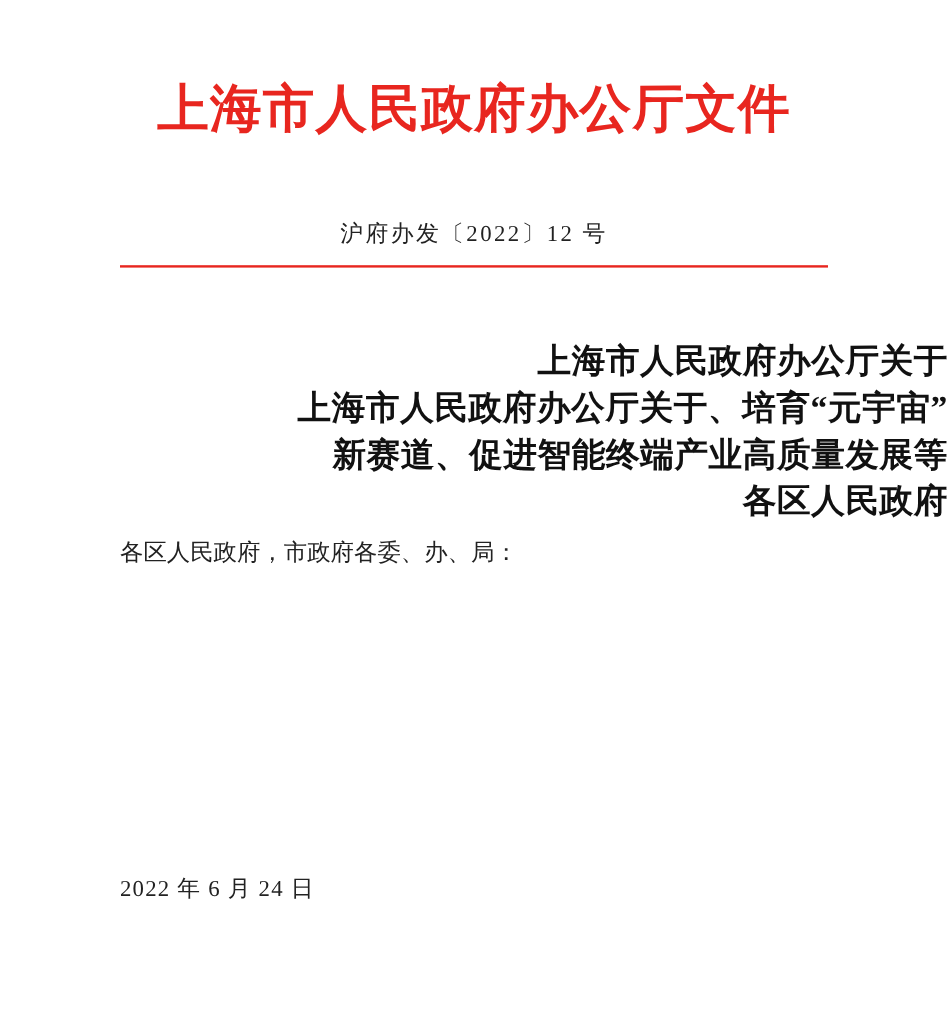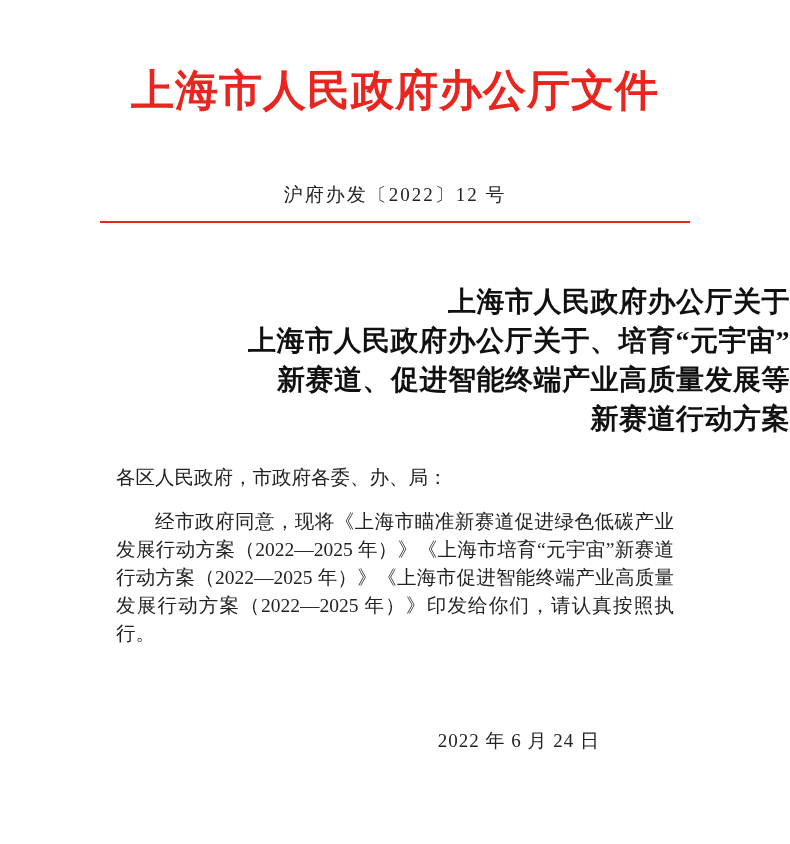--- a/index.html
+++ b/index.html
@@ -75,33 +75,32 @@
     position: absolute;
     top: 448px;
     left: 100px;
     width: 590px;
     font-size: 19.5px;
     line-height: 28px;
     text-align: justify;
     color: #222222;
   }
   .body-block p {
-    margin: 16px;
+    margin: 0;
   }
   .body-block p.para {
     text-indent: 2em;
   }
 
   
   .sign-date {
     position: absolute;
     top: 728px;
     left: 100px;
     width: 500px;
-    text-align: right;
     font-size: 19px;
     letter-spacing: 1px;
     color: #222222;
   }
 
   
   .release-note {
     position: absolute;
     top: 764px;
     left: 100px;
@@ -135,26 +134,25 @@
   <h1 class="red-head">上海市人民政府办公厅文件</h1>
 
   <div class="doc-no">沪府办发〔2022〕12 号</div>
 
   <hr class="red-rule">
 
   <div class="notice-title">
     <div>上海市人民政府办公厅关于</div>
     <div>上海市人民政府办公厅关于、培育“元宇宙”</div>
     <div>新赛道、促进智能终端产业高质量发展等</div>
-    <div>新赛道行动方案</div>
+    <div>各区人民政府</div>
   </div>
 
   <div class="body-block">
     <p class="salutation">各区人民政府，市政府各委、办、局：</p>
-    <p class="para">经市政府同意，现将《上海市瞄准新赛道促进绿色低碳产业发展行动方案（2022—2025 年）》《上海市培育“元宇宙”新赛道行动方案（2022—2025 年）》《上海市促进智能终端产业高质量发展行动方案（2022—2025 年）》印发给你们，请认真按照执行。</p>
   </div>
 
   <div class="sign-date">2022 年 6 月 24 日</div>
 
 
   <div class="page-no">
     <span class="dash">—</span>
     <span class="num">1</span>
     <span class="dash">—</span>
   </div>

